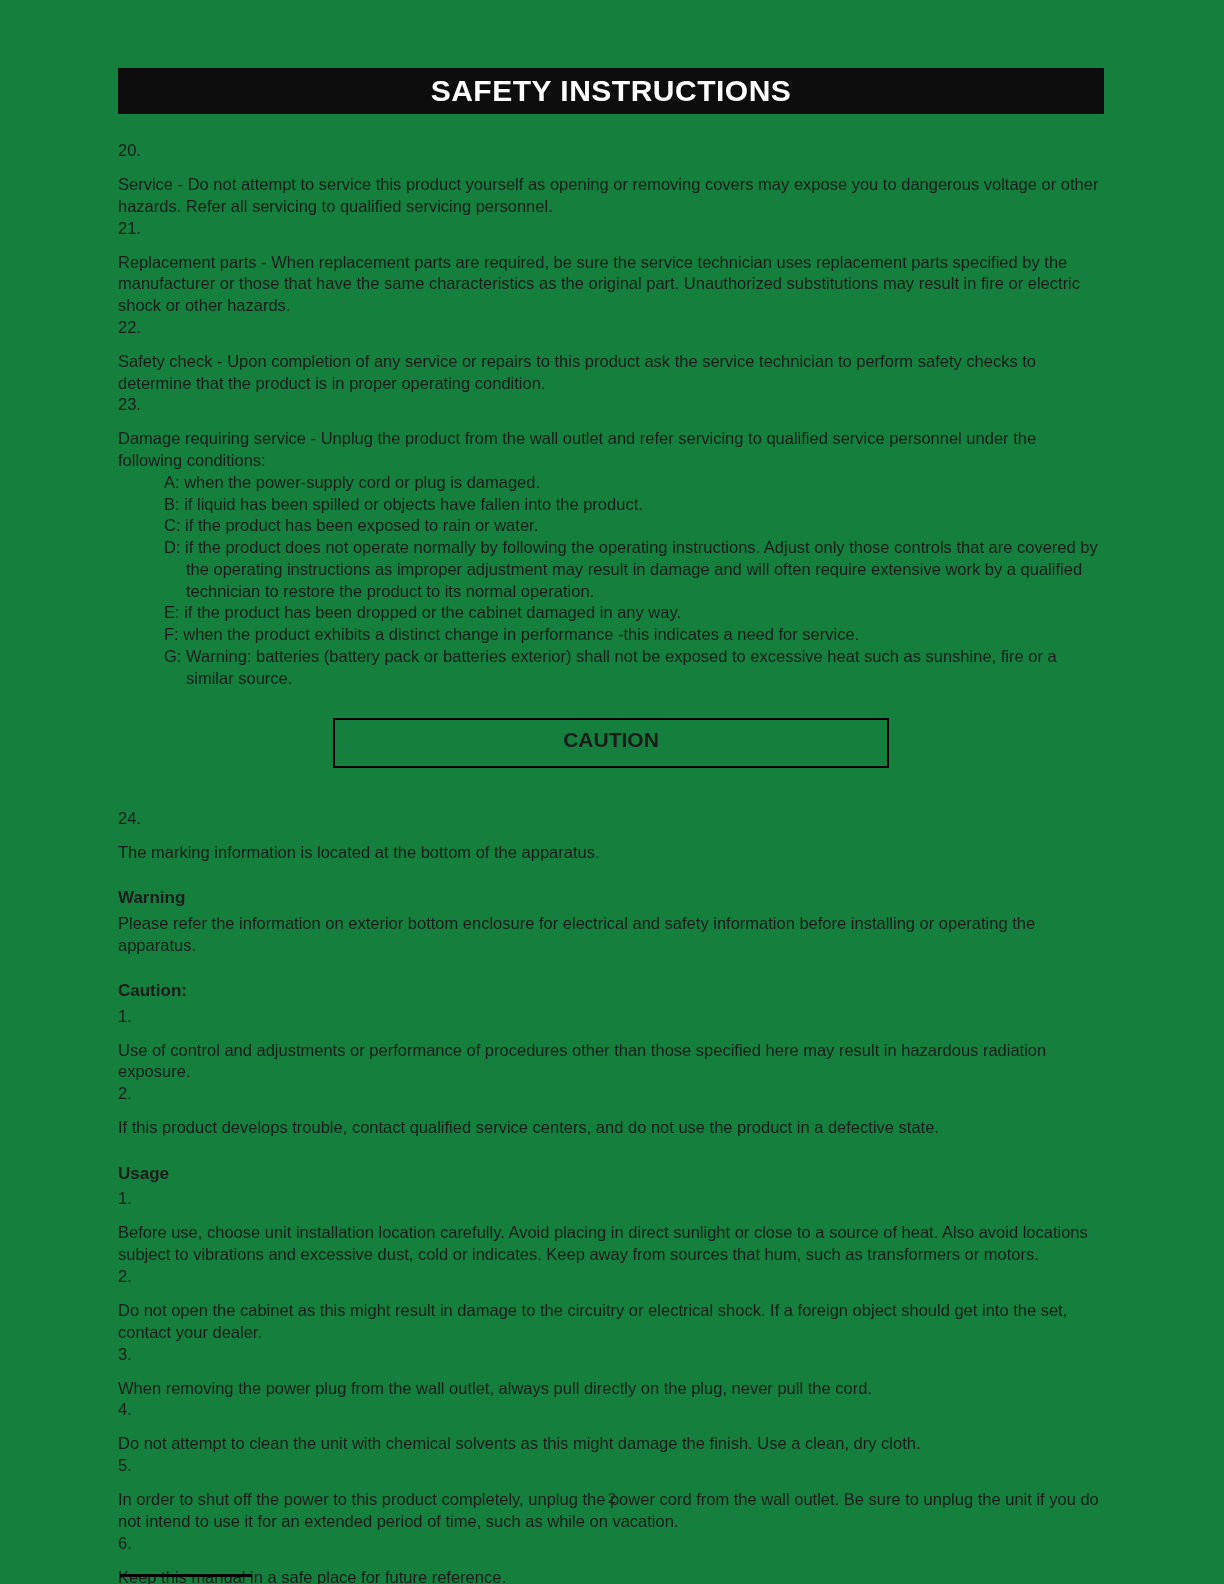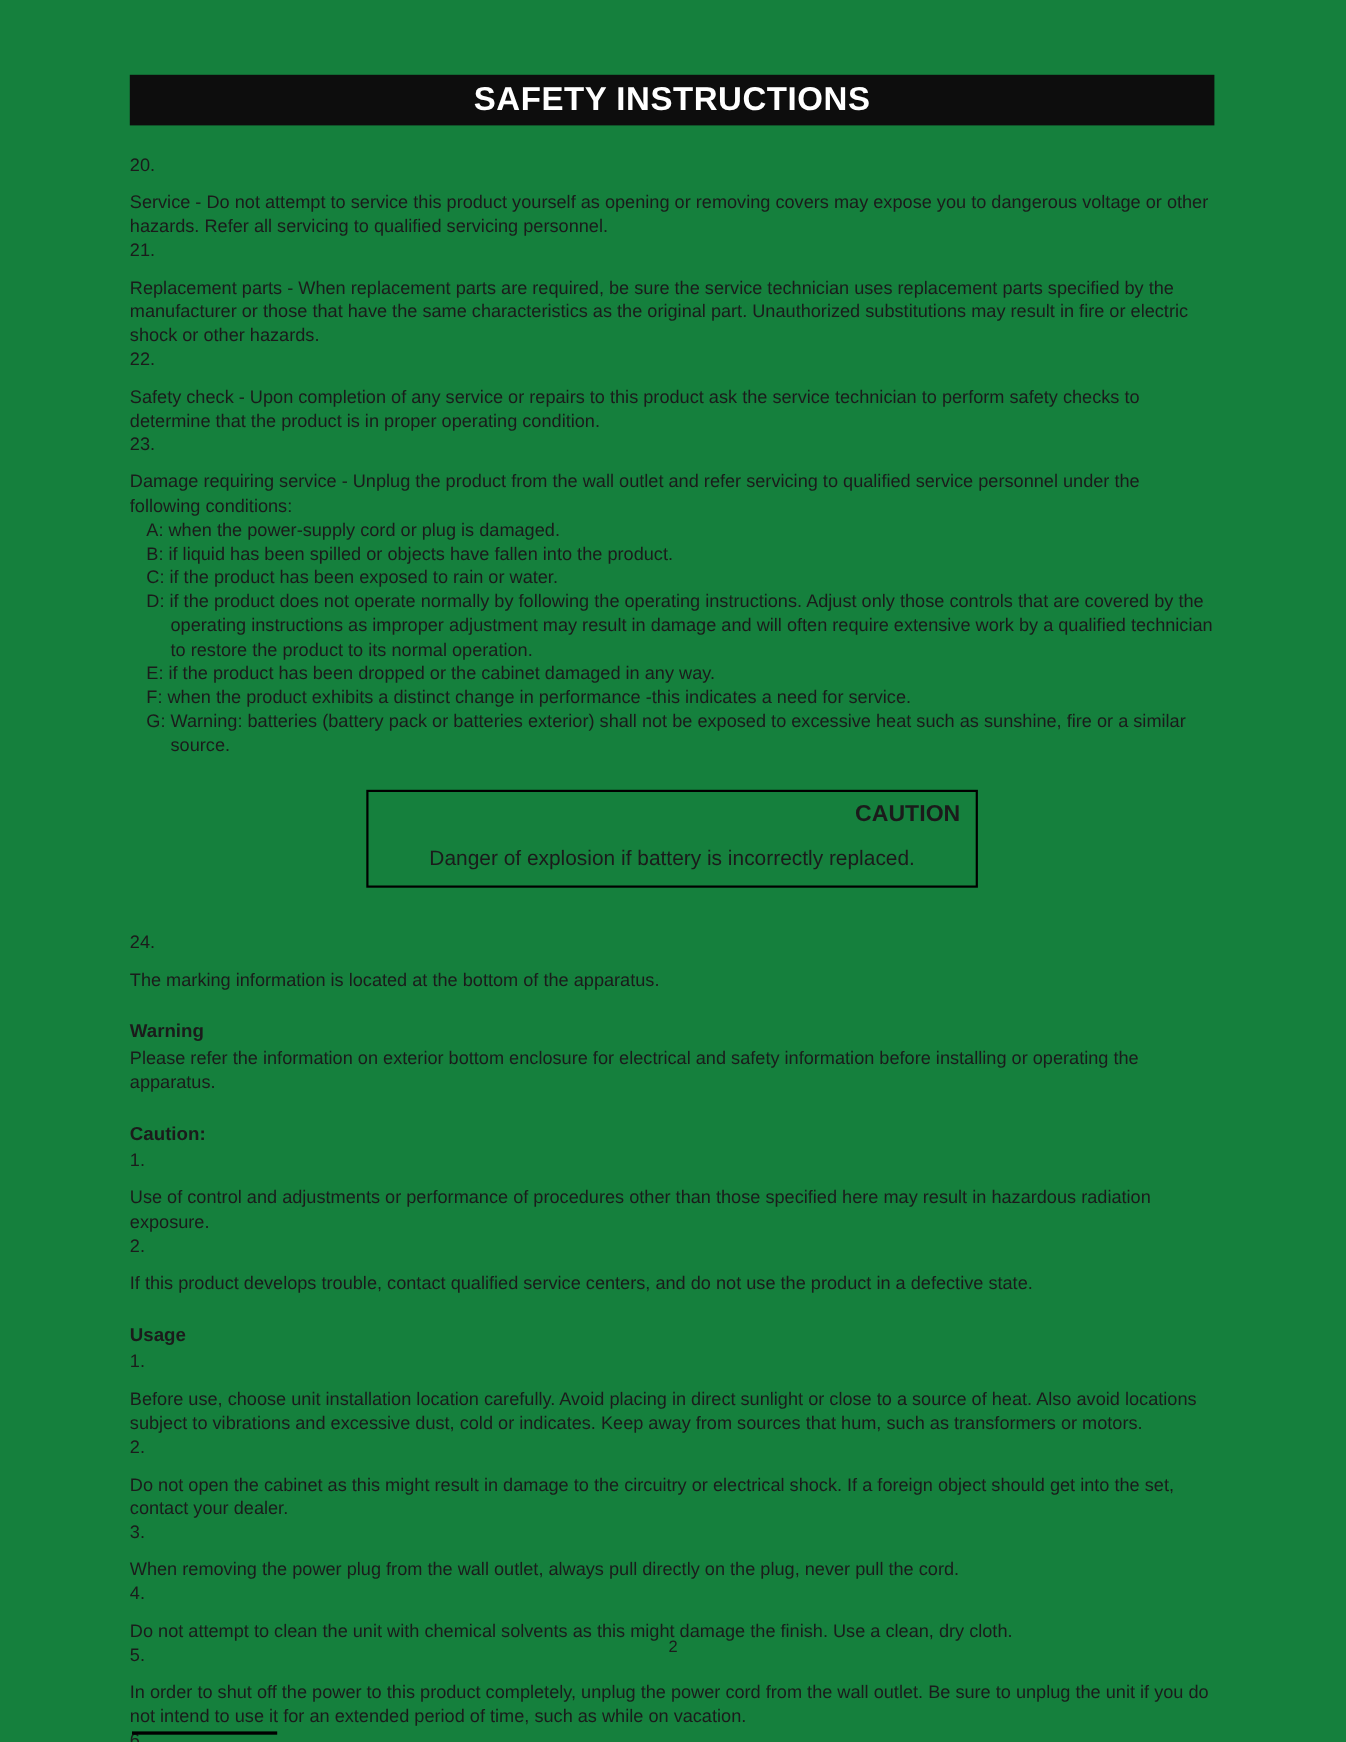--- a/index.html
+++ b/index.html
@@ -27,30 +27,30 @@
   }
   .banner span {
     font-size: 30px;
     font-weight: bold;
     letter-spacing: 0.5px;
   }
   .body-text { font-size: 16.5px; line-height: 1.32; }
   .li { display: flex; align-items: flex-start; flex-direction: column; }
   .li .num { flex: 0 0 34px; }
   .li .txt { flex: 1 1 auto; }
-  .subitems { margin-left: 15px; }
+  .subitems { margin-left: 46px; }
   .sub { padding-left: 22px; text-indent: -22px; }
   .caution-box {
     width: 556px;
     margin: 28px auto 0 auto;
     border: 2px solid #000000;
     text-align: center;
     padding: 8px 14px 12px 14px;
   }
-  .cb-title { font-size: 21px; font-weight: bold; margin-bottom: 16px; text-align: right; }
+  .cb-title { font-size: 21px; font-weight: bold; margin-bottom: 2px; }
   .cb-line { font-size: 19px; line-height: 1.35; }
   .item24 { margin-top: 40px; }
   .section { margin-top: 24px; }
   .section-heading { font-weight: bold; font-size: 17px; margin-bottom: 3px; }
   .section .li .num { flex: 0 0 34px; }
   .footer-page-number {
     position: absolute;
     left: 0;
     right: 0;
     top: 1489px;
@@ -106,21 +106,20 @@
         <div class="sub">D: if the product does not operate normally by following the operating instructions. Adjust only those controls that are covered by the operating instructions as improper adjustment may result in damage and will often require extensive work by a qualified technician to restore the product to its normal operation.</div>
         <div class="sub">E: if the product has been dropped or the cabinet damaged in any way.</div>
         <div class="sub">F: when the product exhibits a distinct change in performance -this indicates a need for service.</div>
         <div class="sub">G: Warning: batteries (battery pack or batteries exterior) shall not be exposed to excessive heat such as sunshine, fire or a similar source.</div>
       </div>
 
     </div>
 
     <div class="caution-box">
       <div class="cb-title">CAUTION</div>
-      <div class="cb-line">Danger of explosion if battery is incorrectly replaced.</div>
     </div>
 
     <div class="body-text item24">
       <div class="li">
         <span class="num">24.</span>
         <span class="txt">The marking information is located at the bottom of the apparatus.</span>
       </div>
     </div>
 
     <div class="section body-text">

